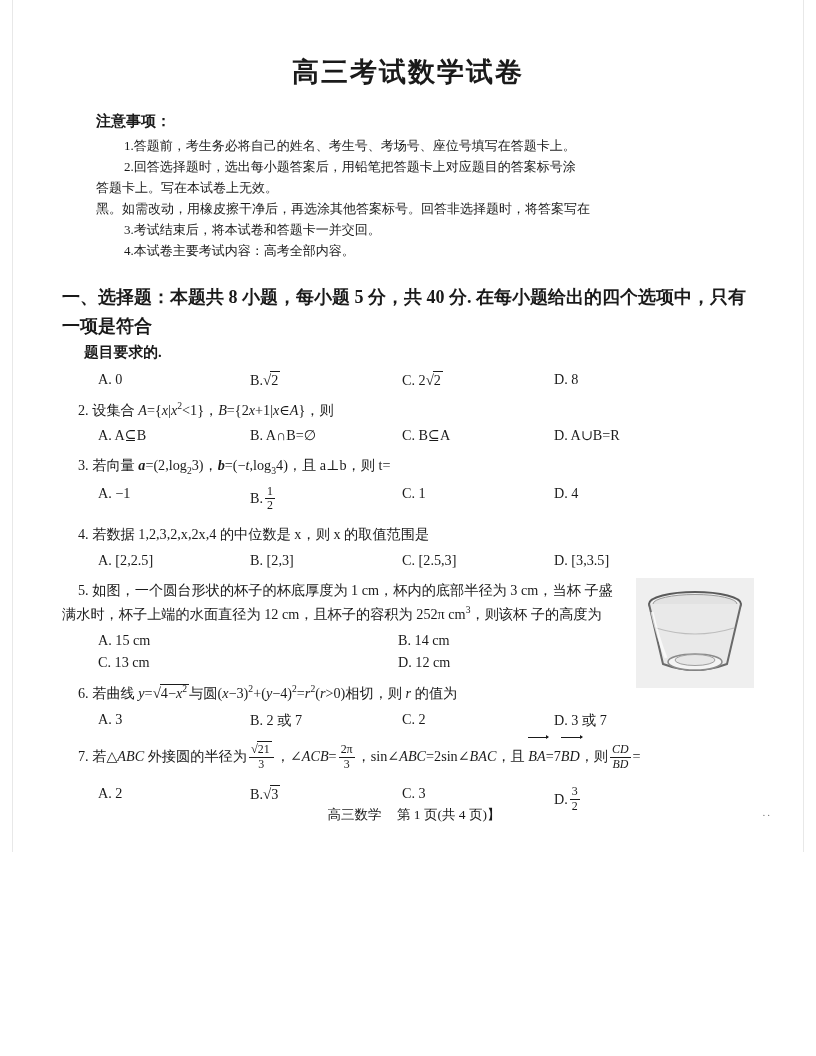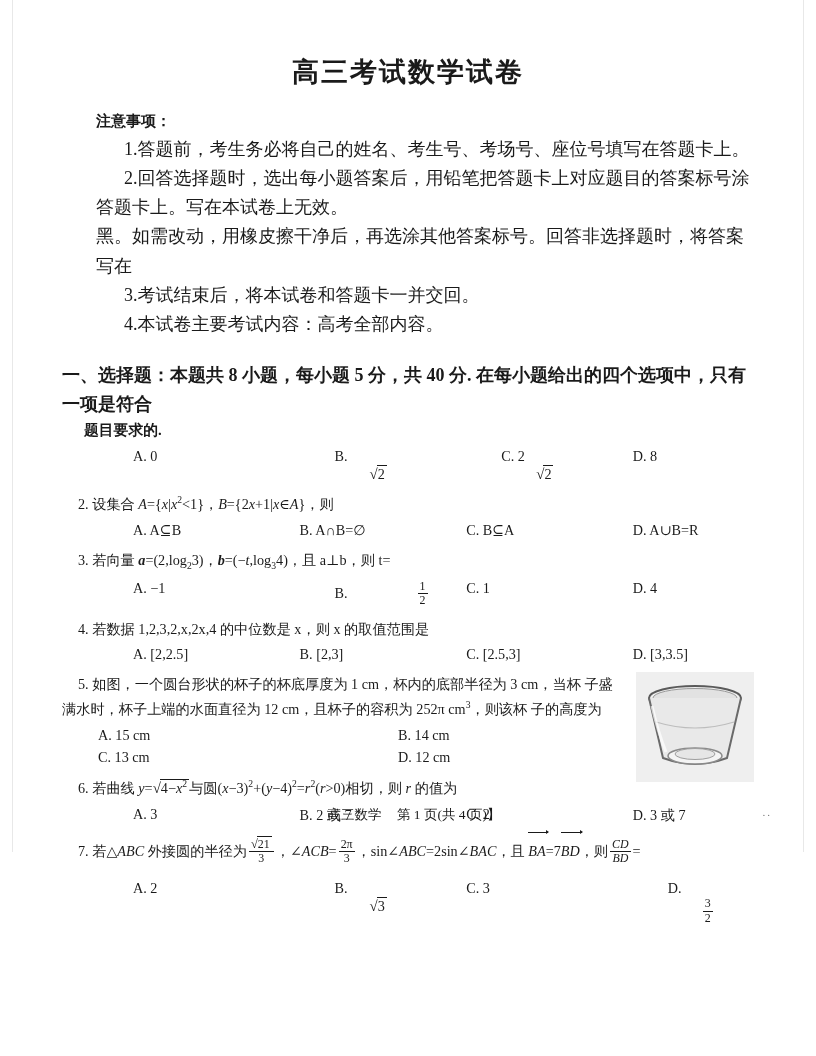--- a/index.html
+++ b/index.html
@@ -31,21 +31,21 @@
     margin-bottom: 22px;
     font-family: "Liberation Serif", "DejaVu Serif", serif;
   }
   .notice-head {
     font-weight: bold;
     font-size: 15px;
     margin-left: 34px;
     margin-bottom: 4px;
   }
   .notice-item {
-    font-size: 18px;
+    font-size: 13px;
     line-height: 1.62;
     margin-left: 34px;
     text-indent: 28px;
   }
   .notice-item.cont {
     text-indent: 0;
   }
   .section-head {
     font-size: 18px;
     font-weight: bold;
@@ -68,21 +68,21 @@
   .q-stem {
     margin-left: 16px;
     text-indent: 0;
   }
   .opts {
     margin-left: 36px;
     margin-top: 5px;
     display: flex;
     font-size: 14.2px;
   }
-  .opts span { display: inline-block; margin-left: 35px; }
+  .opts span { display: inline-block; }
   .opts .o1 { width: 152px; }
   .opts .o2 { width: 152px; }
   .opts .o3 { width: 152px; }
   .opts .o4 { width: 140px; }
   .opts2 {
     margin-left: 36px;
     margin-top: 5px;
     font-size: 14.2px;
     display: flex;
   }

